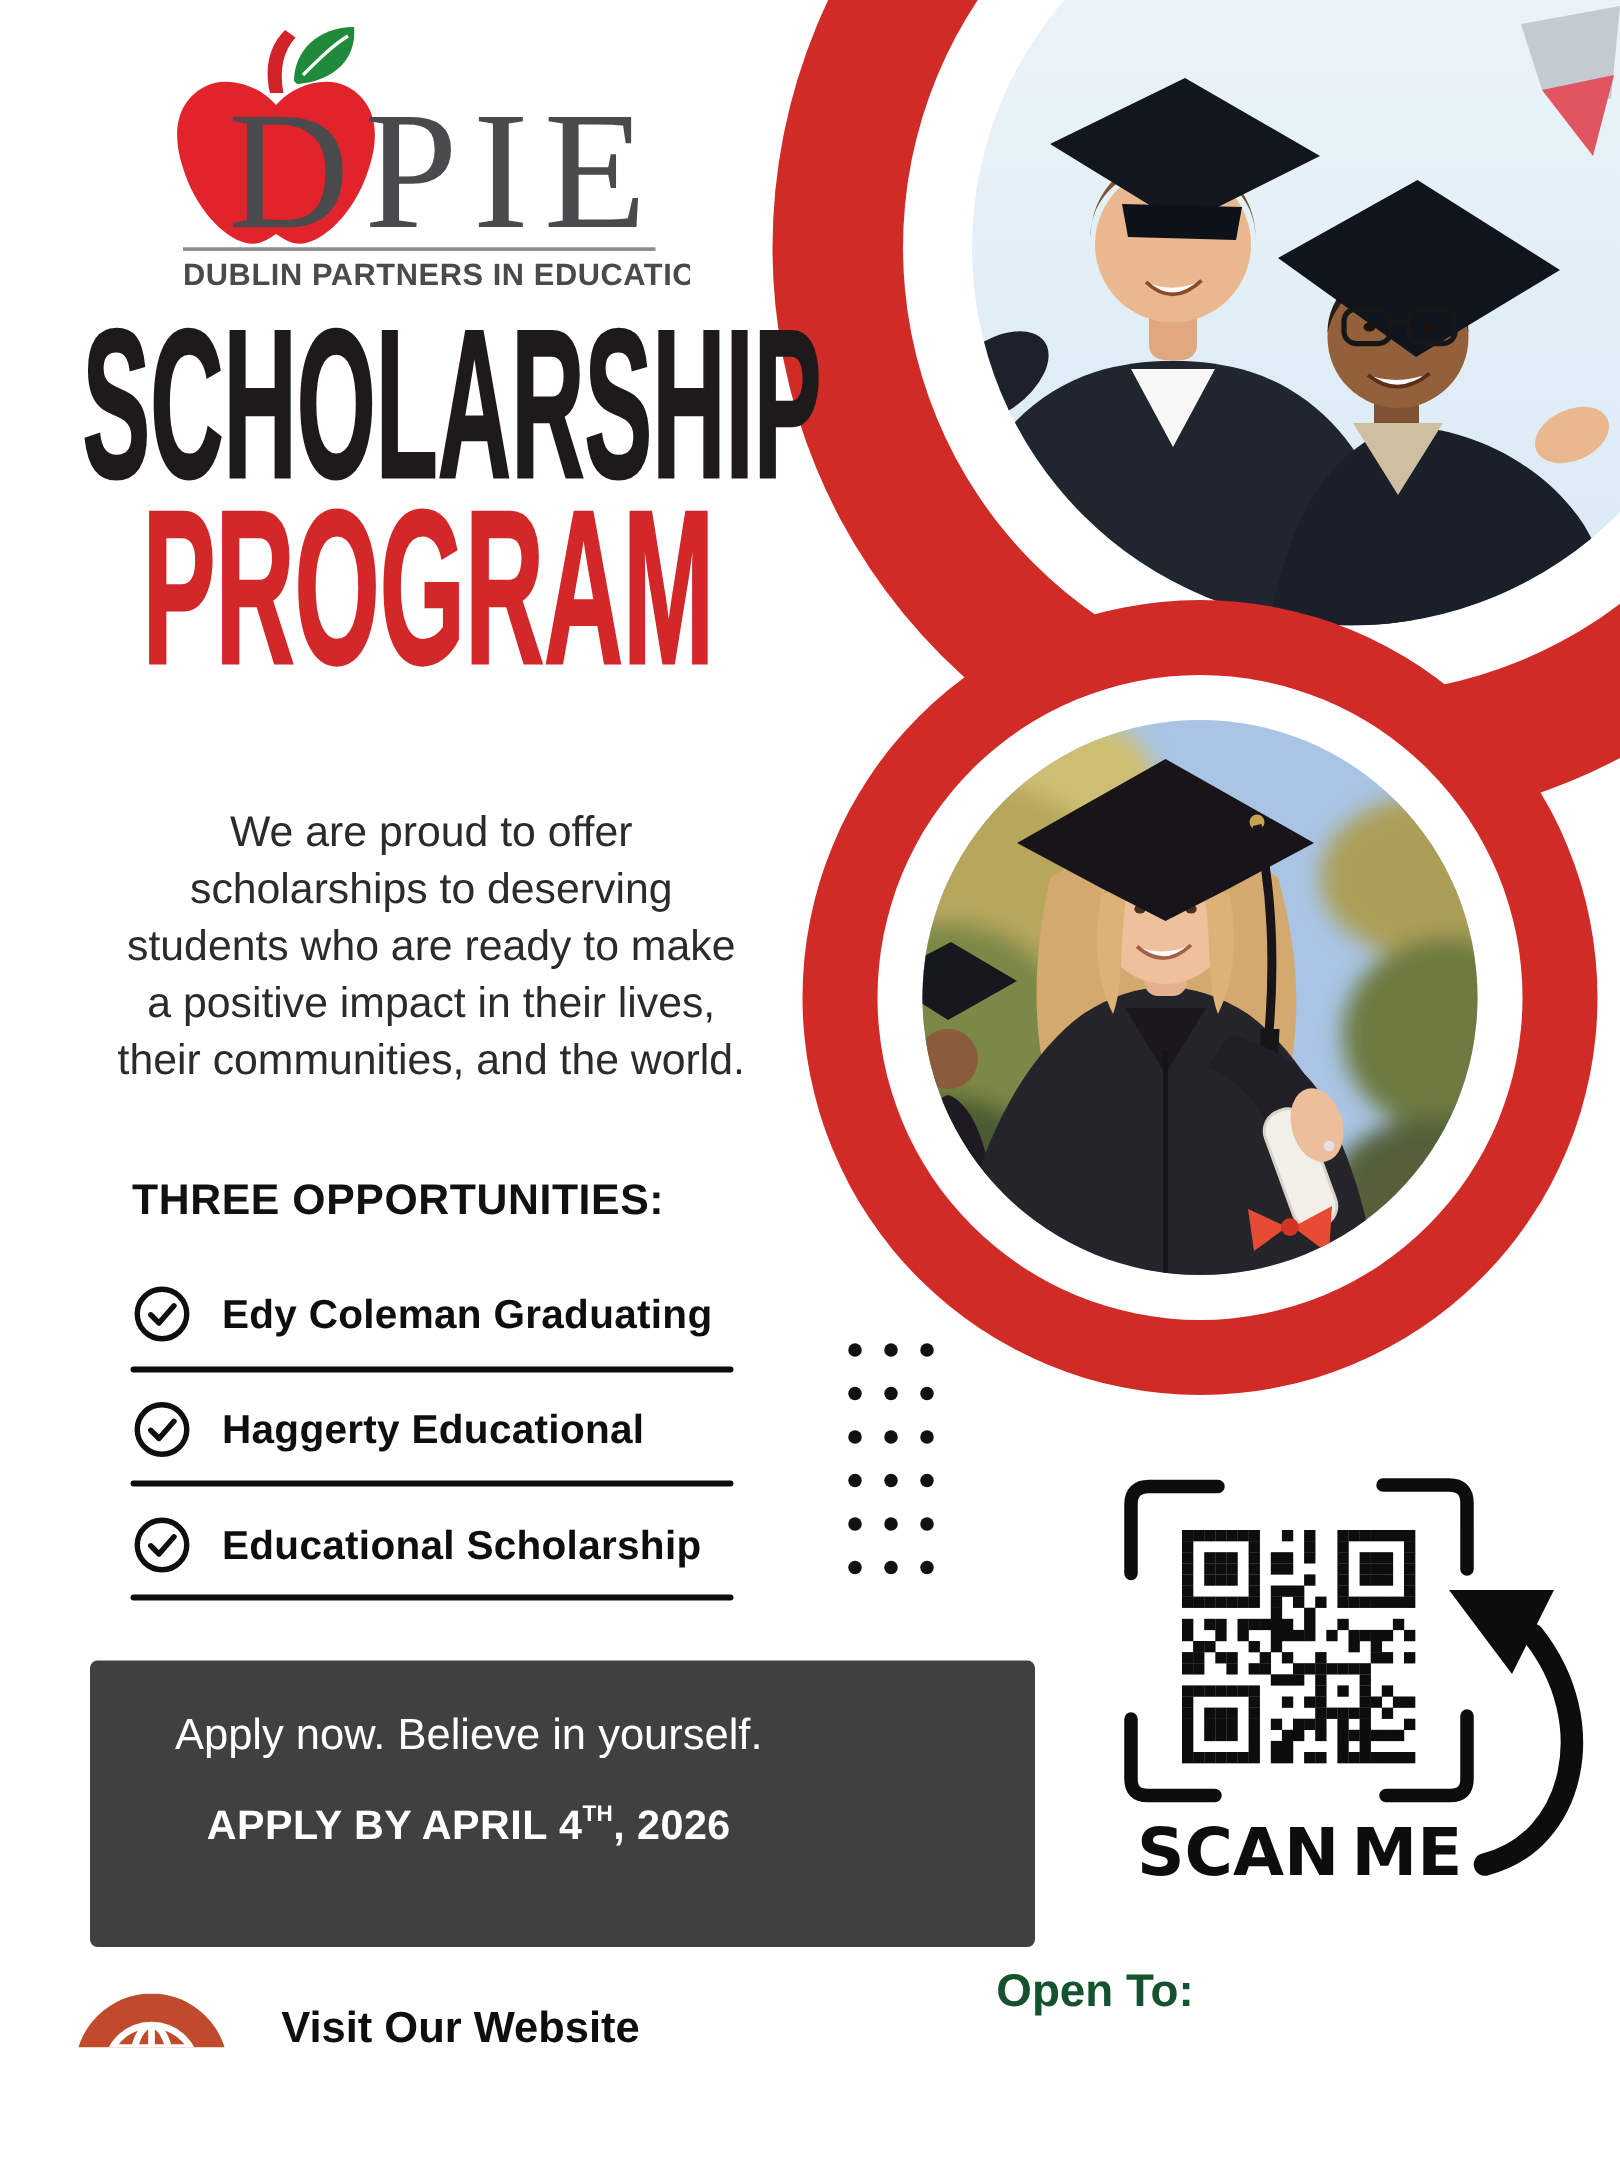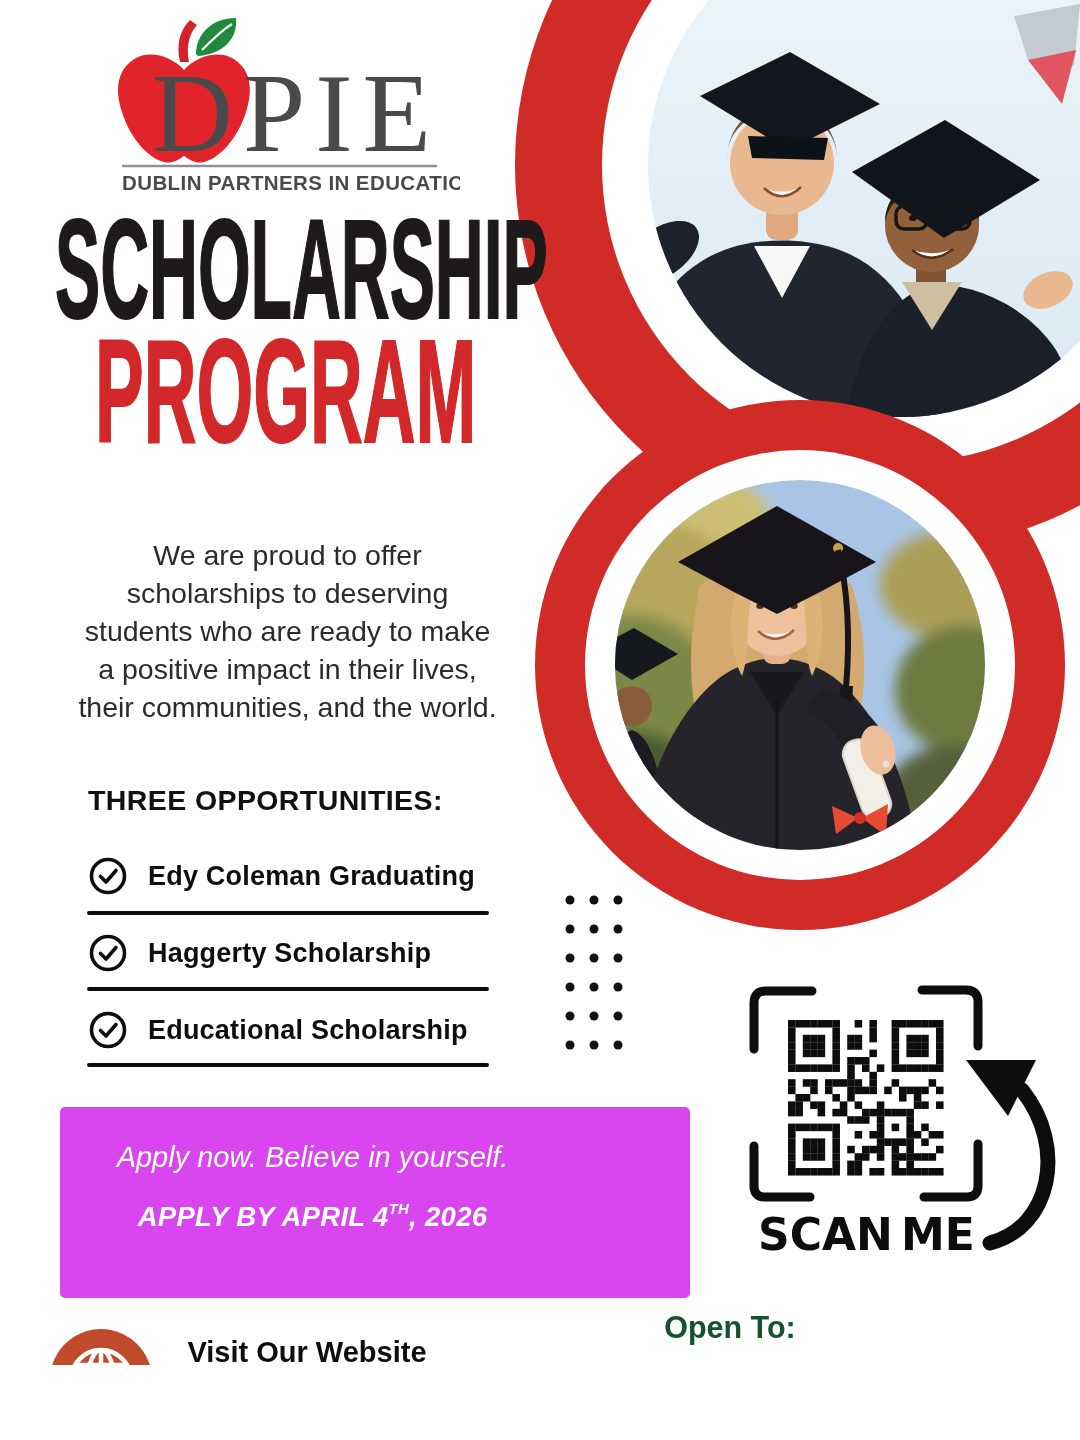--- a/index.html
+++ b/index.html
@@ -20,22 +20,22 @@
     line-height:38px;color:#2b2b2b;white-space:pre-line;}
   
   .opp-heading{left:88px;top:784px;font-size:28.5px;font-weight:bold;color:#111;
     letter-spacing:.4px;}
   .opp-row{position:absolute;left:88px;width:402px;height:42px;display:flex;
     align-items:center;gap:20px;}
   .opp-row .label{font-size:27px;font-weight:bold;color:#0e0e0e;letter-spacing:.2px;}
   .opp-rule{position:absolute;left:87px;width:402px;height:4px;background:#0d0d0d;
     border-radius:2px;}
   
-  .cta{left:60px;top:1107px;width:630px;height:191px;background:#d946ef;
-    border-radius:5px;color:#ffffff;font-style:italic;}
+  .cta{left:60px;top:1107px;width:630px;height:191px;background:#404040;
+    border-radius:5px;color:#ffffff;}
   .cta-inner{width:505px;text-align:center;padding-top:31px;}
   .cta-l1,.cta-l2{font-size:29px;line-height:39px;}
   .cta-deadline{margin-top:24px;font-size:27.5px;font-weight:bold;letter-spacing:.3px;}
   .cta-deadline sup{font-size:15px;position:relative;top:-2px;}
   
   .open-to{left:420px;top:1310px;width:620px;text-align:center;}
   .open-to-heading{font-size:30.5px;font-weight:bold;color:#14532d;}
   .open-to-text{margin-top:17px;font-size:29px;color:#161616;}
   
   .website-text{left:162px;top:1336px;width:290px;text-align:center;}
@@ -216,21 +216,21 @@
     </svg>
     <span class="label">Edy Coleman Graduating</span>
   </div>
   <div class="opp-rule" style="top:911px;"></div>
 
   <div class="opp-row" style="top:932px;">
     <svg width="40" height="40" viewBox="0 0 40 40">
       <circle cx="20" cy="20" r="16.5" fill="none" stroke="#0e0e0e" stroke-width="3.6"></circle>
       <path d="M 12.5 20.5 L 18 26 L 28 14.5" fill="none" stroke="#0e0e0e" stroke-width="3.6" stroke-linecap="round" stroke-linejoin="round"></path>
     </svg>
-    <span class="label">Haggerty Scholarship</span>
+    <span class="label">Haggerty Educational</span>
   </div>
   <div class="opp-rule" style="top:987px;"></div>
 
   <div class="opp-row" style="top:1009px;">
     <svg width="40" height="40" viewBox="0 0 40 40">
       <circle cx="20" cy="20" r="16.5" fill="none" stroke="#0e0e0e" stroke-width="3.6"></circle>
       <path d="M 12.5 20.5 L 18 26 L 28 14.5" fill="none" stroke="#0e0e0e" stroke-width="3.6" stroke-linecap="round" stroke-linejoin="round"></path>
     </svg>
     <span class="label">Educational Scholarship</span>
   </div>

